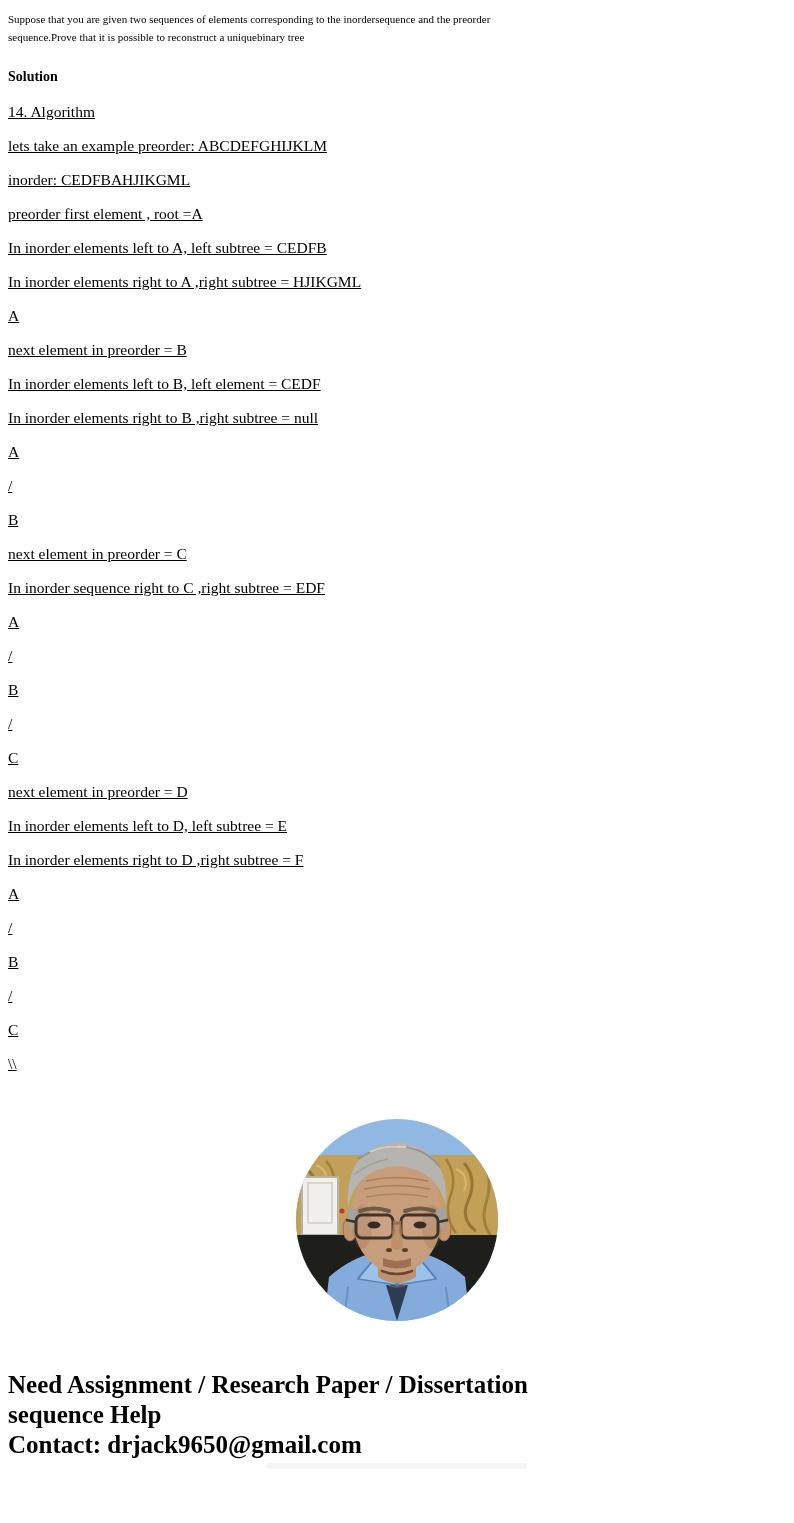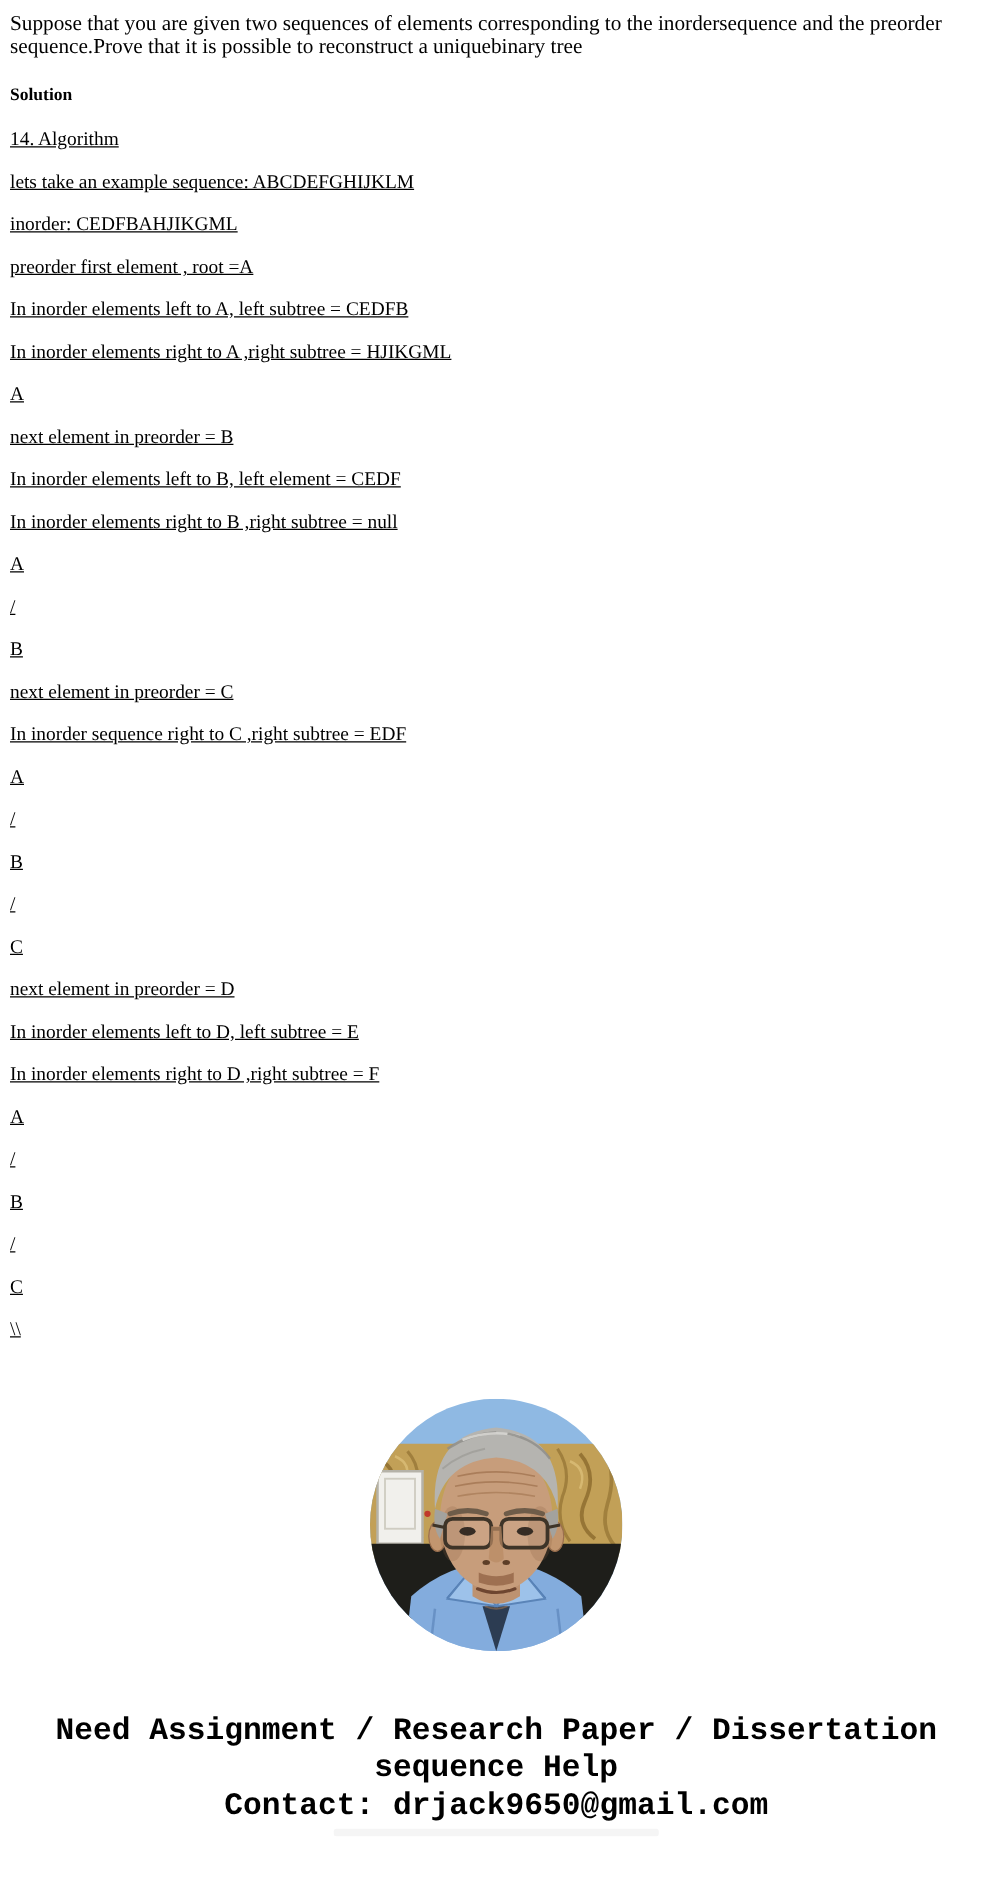--- a/index.html
+++ b/index.html
@@ -12,21 +12,21 @@
     min-height: 1523px;
     font-family: "Liberation Serif", serif;
     color: #000000;
     overflow: hidden;
   }
   .page {
     padding: 10px 8px 0 8px;
   }
   
   .question {
-    font-size: 17px;
+    font-size: 11px;
     line-height: 18px;
     margin: 0;
   }
   .q-line {
     display: block;
     white-space: nowrap;
   }
   
   .solution-heading {
     font-size: 14px;
@@ -47,22 +47,22 @@
     width: 202px;
     height: 202px;
     margin: 46px auto 0 auto;
     border-radius: 50%;
     overflow: hidden;
   }
   .avatar-wrap svg { display: block; }
   
   .footer {
     margin: 49px auto 0 auto;
-    text-align: center;
-    font-family: Liberation Mono, monospace;
+    text-align: left;
+    font-family: Liberation Serif, serif;
     font-weight: bold;
     font-size: 25px;
     line-height: 30px;
     color: #000000;
   }
   .footer-line { display: block; }
   .ghost-mark {
     width: 260px;
     height: 6px;
     background: #f5f5f5;
@@ -78,21 +78,21 @@
 
   <p class="question">
     <span class="q-line">Suppose that you are given two sequences of elements corresponding to the inordersequence and the preorder</span>
     <span class="q-line">sequence.Prove that it is possible to reconstruct a uniquebinary tree</span>
   </p>
 
   <h3 class="solution-heading">Solution</h3>
 
   <div class="solution-lines">
       <p class="line">14. Algorithm</p>
-      <p class="line">lets take an example sequence: ABCDEFGHIJKLM</p>
+      <p class="line">lets take an example preorder: ABCDEFGHIJKLM</p>
       <p class="line">inorder: CEDFBAHJIKGML</p>
       <p class="line">preorder first element , root =A</p>
       <p class="line">In inorder elements left to A, left subtree = CEDFB</p>
       <p class="line">In inorder elements right to A ,right subtree = HJIKGML</p>
       <p class="line">A</p>
       <p class="line">next element in preorder = B</p>
       <p class="line">In inorder elements left to B, left element = CEDF</p>
       <p class="line">In inorder elements right to B ,right subtree = null</p>
       <p class="line">A</p>
       <p class="line">/</p>

